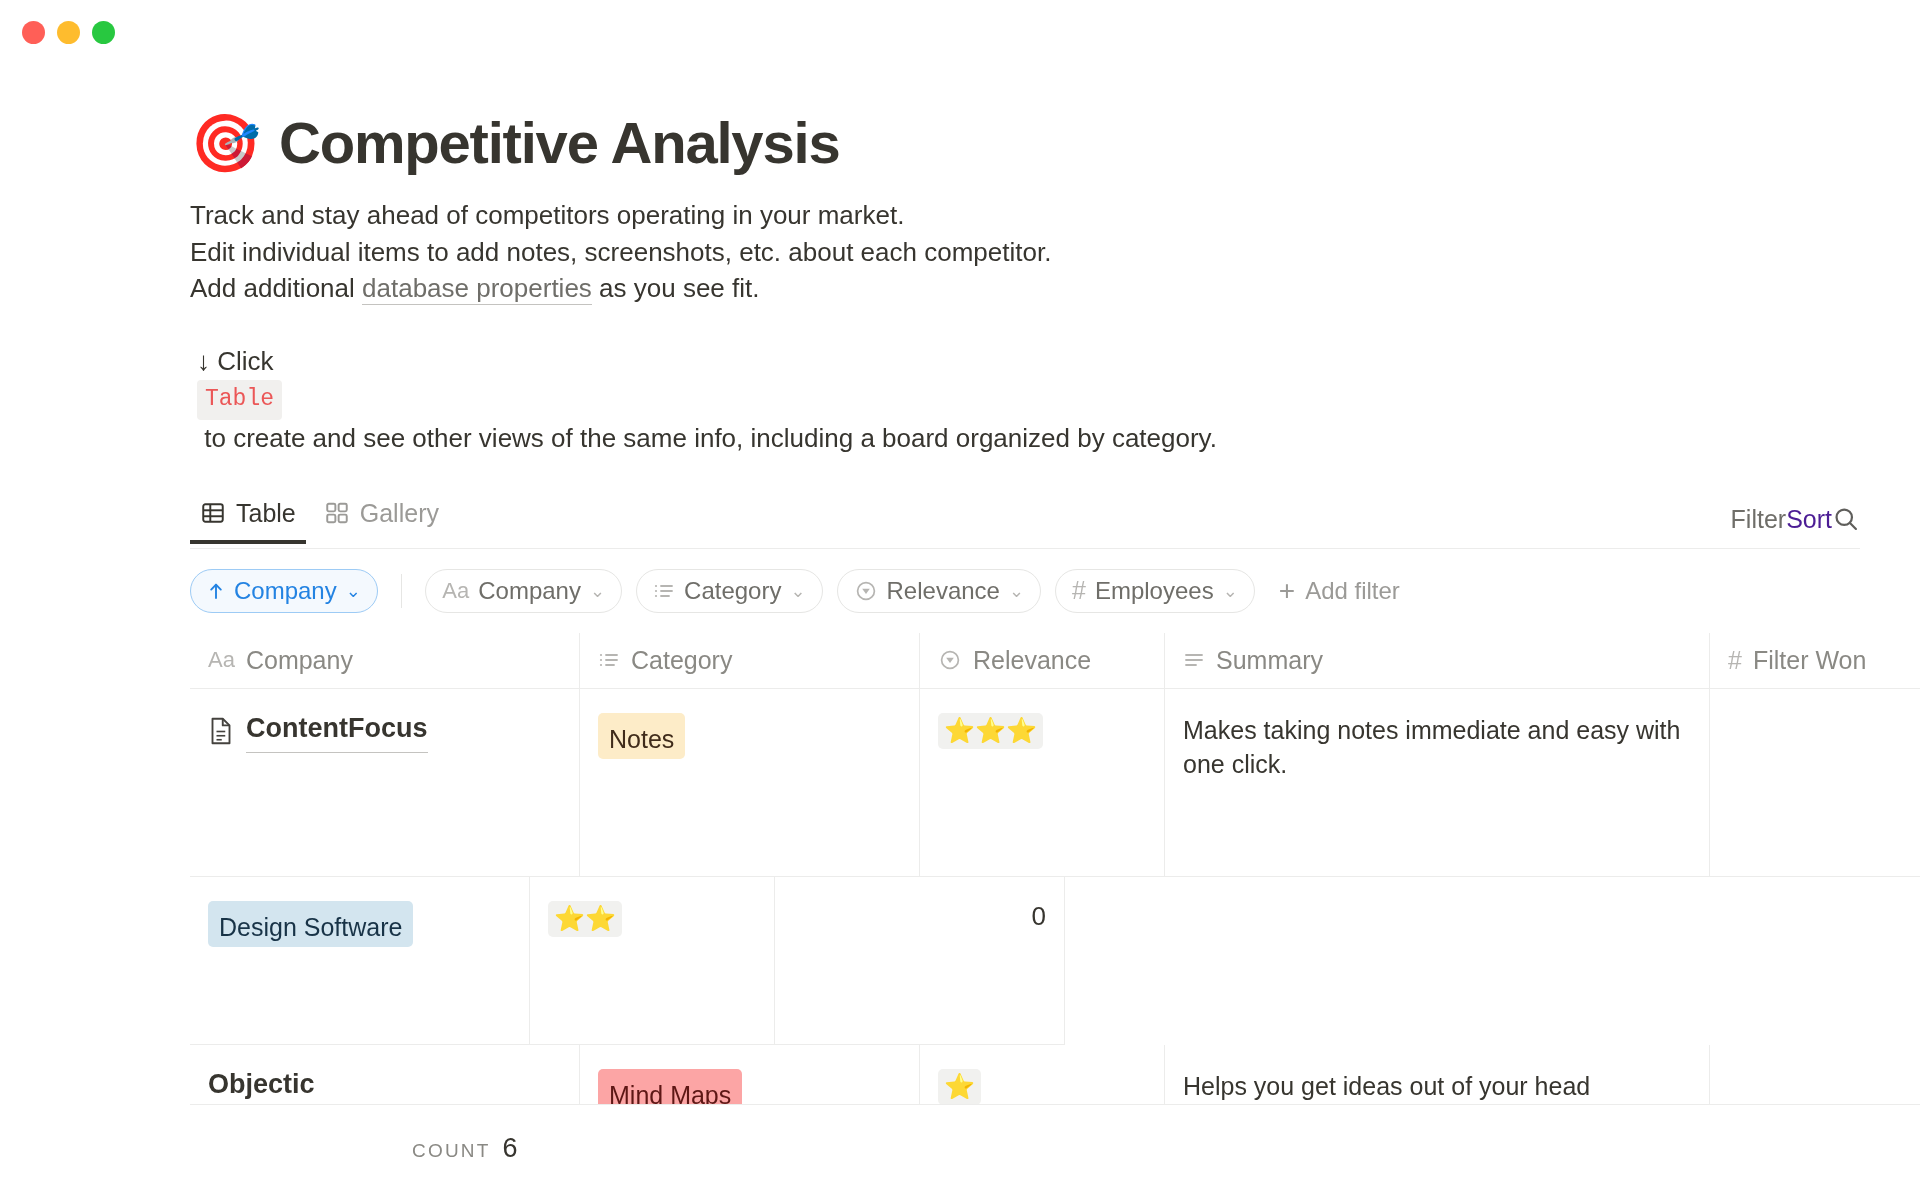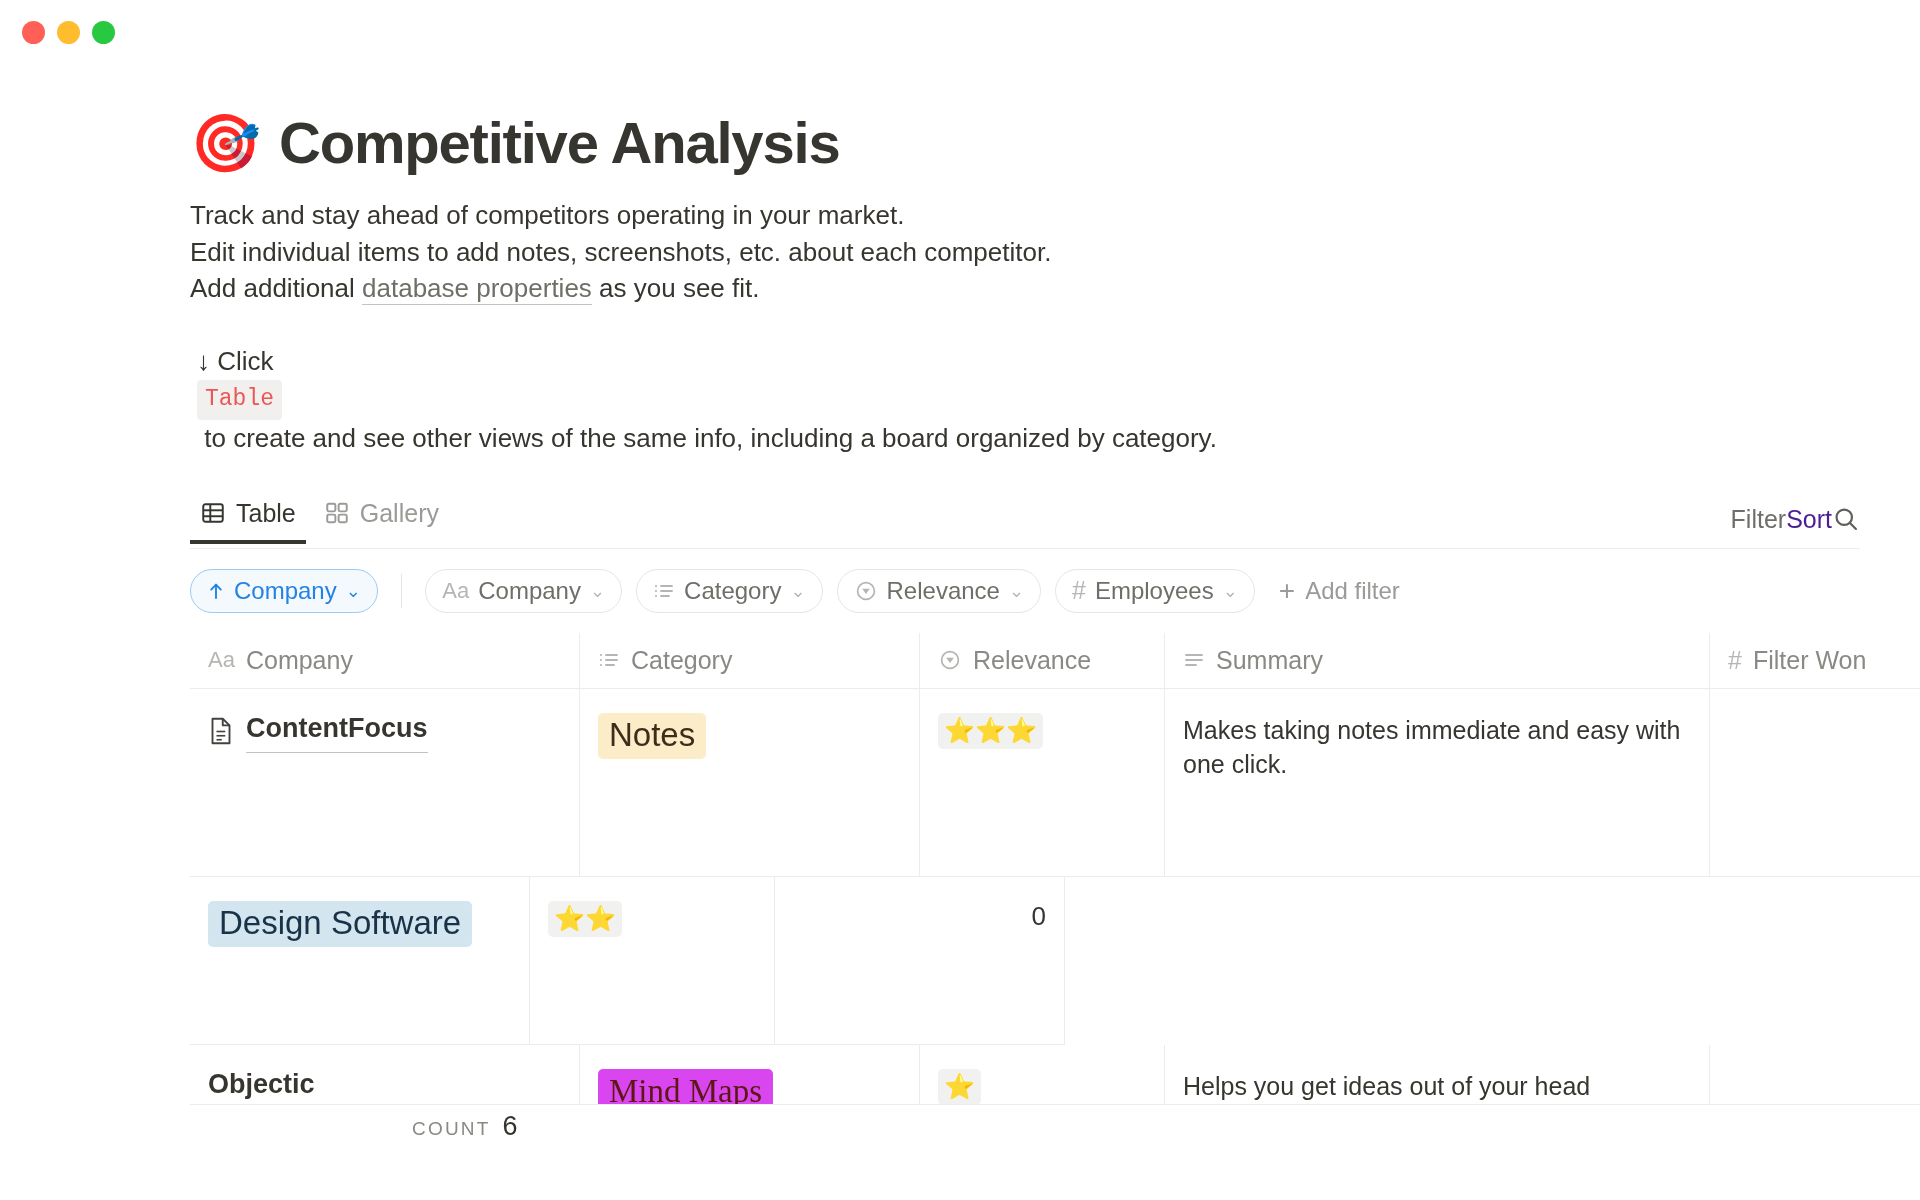--- a/index.html
+++ b/index.html
@@ -187,28 +187,28 @@
     font-weight: bold;
     color: #37352f;
     border-bottom: 1.5px solid #c4c3c0;
     padding-bottom: 8px;
     cursor: pointer;
     white-space: nowrap;
   }
 
   .tag {
     display: inline-block;
-    font-size: 33px;
-    padding: 4px 11px 6px 11px;
+    font-size: 25px;
+    padding: 13px 11px 6px 11px;
     border-radius: 5px;
     line-height: 1.1;
   }
   .tag-notes  { background: #fdecc8; color: #402c1b; }
   .tag-design { background: #d3e5ef; color: #183347; }
-  .tag-mind   { background: #d946ef; color: #5d1715; font-family: Liberation Serif, serif; }
+  .tag-mind   { background: #fca5a5; color: #5d1715; }
 
   .stars {
     background: #f1f1ef;
     border-radius: 5px;
     padding: 4px 6px 5px 6px;
     font-size: 25px;
     line-height: 1.1;
     white-space: nowrap;
   }
   .summary-text {
@@ -219,21 +219,21 @@
   .deals-val {
     font-size: 26px;
     color: #37352f;
     width: 100%;
     text-align: right;
     padding-right: 0;
   }
 
   
   .footer {
-    margin-top: 6px;
+    margin-top: 28px;
     display: flex;
     align-items: center;
   }
   .count-block {
     display: flex; align-items: baseline; gap: 12px;
     margin-left: 222px;
   }
   .count-label {
     font-size: 19px; letter-spacing: 2.2px;
     color: #8a8984; text-transform: uppercase;

